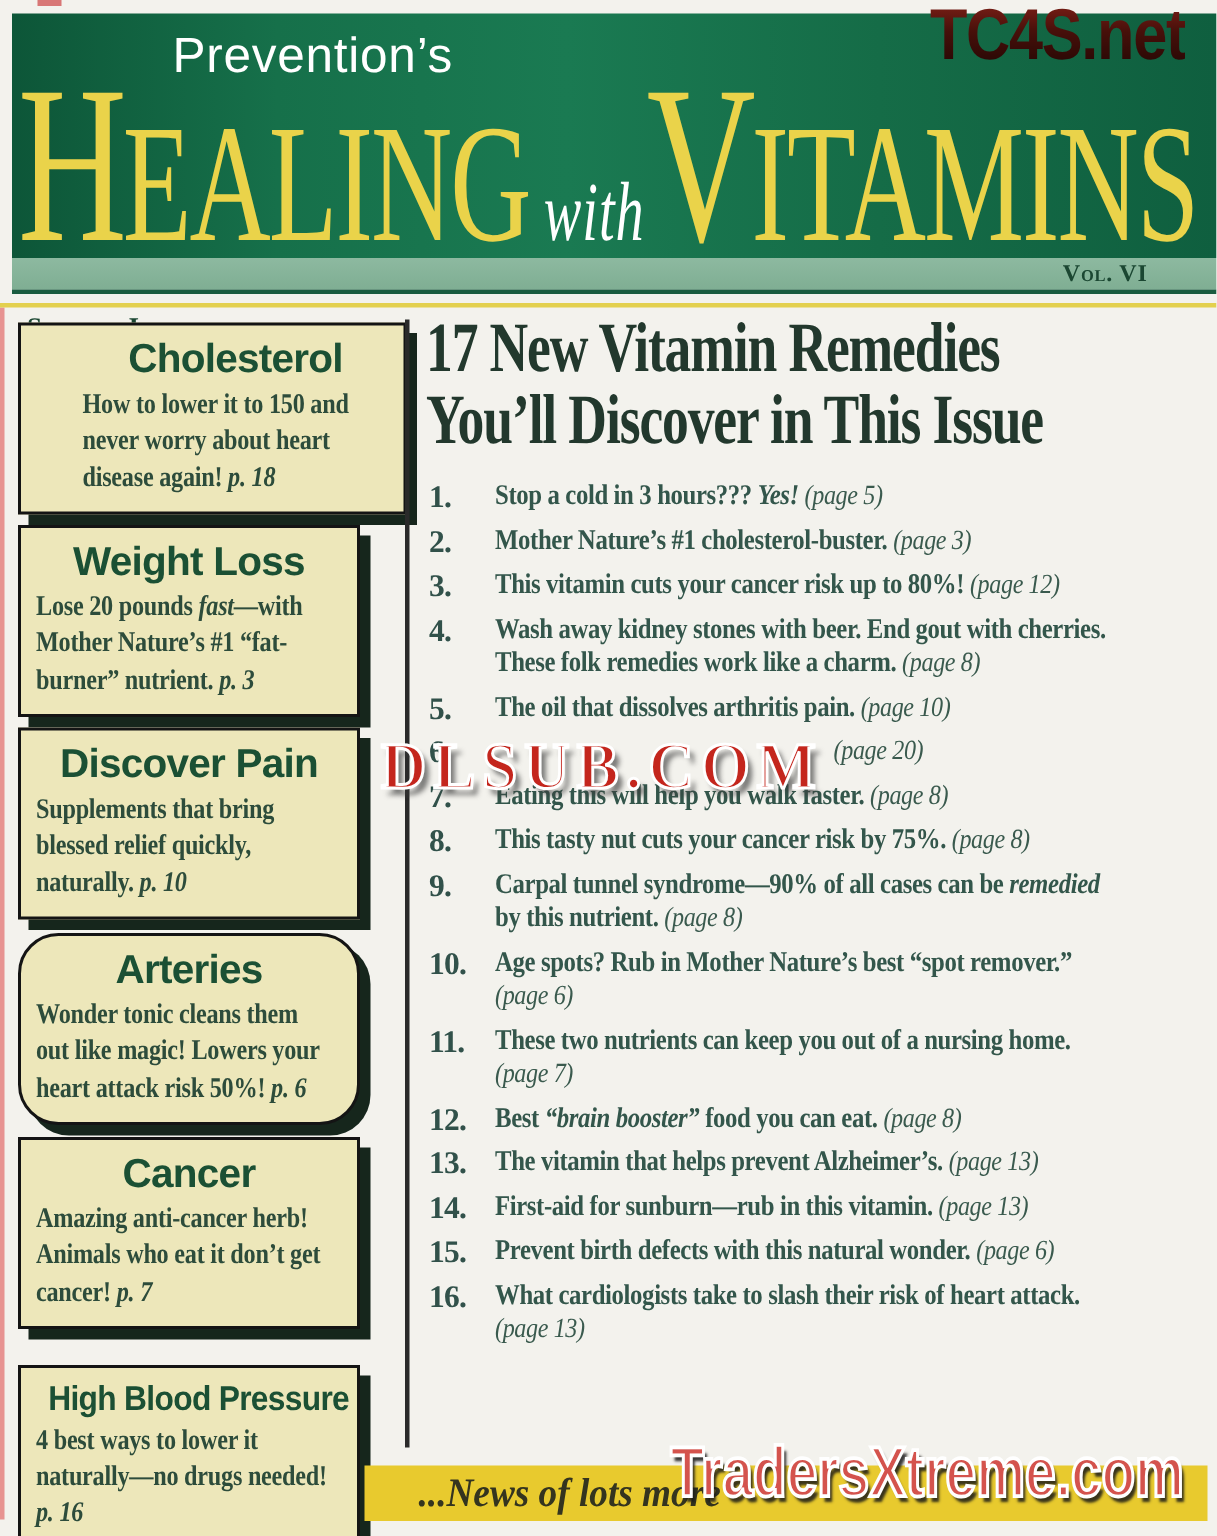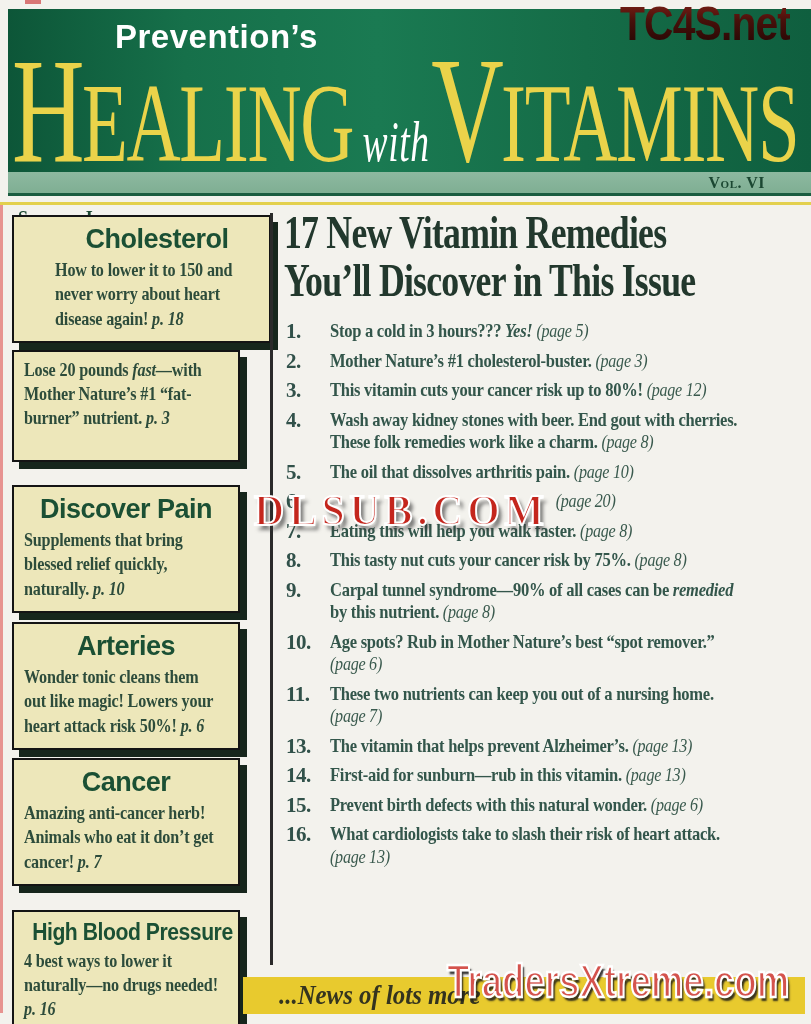--- a/index.html
+++ b/index.html
@@ -9,21 +9,21 @@
     font-family:"Liberation Serif", serif;
   }
   
   .banner{
     position:absolute;left:8px;top:9px;width:803px;height:163px;
     background:linear-gradient(90deg,#0d5638 0%,#16704a 22%,#1a7a52 46%,#156c47 72%,#0f5f3f 100%);
     overflow:visible;
   }
   .brand{
     position:absolute;left:107px;top:9px;
-    font-family:"Liberation Sans",sans-serif;font-weight:bold;
+    font-family:"Liberation Sans",sans-serif;font-weight:normal;
     font-size:33px;color:#ffffff;letter-spacing:.5px;
   }
   .headline{
     position:absolute;left:4px;top:26px;white-space:nowrap;
     transform:scaleX(.67);transform-origin:left top;line-height:1;
     color:#ead34a;
   }
   .hl-cap{font-size:150px;font-weight:normal;letter-spacing:-4px;}
   .hl-rest{font-size:112px;letter-spacing:-2px;}
   .hl-with{font-size:56px;color:#ffffff;font-style:italic;margin:0 2px 0 14px;letter-spacing:1px;}
@@ -87,21 +87,21 @@
   .box h2.small{font-size:23px;transform:scaleX(.92);transform-origin:center top;}
   .box .body{
     font-weight:bold;font-size:19px;line-height:1.27;color:#2d4c3b;
     transform:scaleX(.85);transform-origin:left top;white-space:nowrap;
     letter-spacing:-.2px;
   }
   .box .body i{font-weight:bold;}
   .b1{top:215px;min-height:92px;padding-left:41px;}
   .b2{top:350px;min-height:92px;}
   .b3{top:485px;min-height:92px;}
-  .b4{top:622px;min-height:90px;}
+  .b4{top:622px;min-height:90px;border-radius:27px;}
   .b5{top:758px;min-height:88px;}
   .b6{top:890px;min-height:88px;margin-top:20px;}
 
   
   .divider{position:absolute;left:270px;top:213px;width:3px;height:752px;background:#2a2a2a;}
   .main-title{
     position:absolute;left:284px;top:208px;
     font-weight:bold;font-size:47px;line-height:1.03;color:#22382d;
     transform:scaleX(.76);transform-origin:left top;white-space:nowrap;
     letter-spacing:-1px;
@@ -152,20 +152,21 @@
 <div class="wm wm-top">TC4S.net</div>
 <div class="wm wm-mid">DLSUB.COM</div>
 <div class="wm wm-bot">TradersXtreme.com</div>
 
 <div id="sidebar">
     <div class="box b1">
       <h2>Cholesterol</h2>
       <div class="body"><span>How to lower it to 150 and</span><br><span>never worry about heart</span><br><span>disease again! </span><i class="em">p. 18</i></div>
     </div>
     <div class="box b2">
+      <h2>Weight Loss</h2>
       <div class="body"><span>Lose 20 pounds </span><i class="em">fast</i><span>—with</span><br><span>Mother Nature’s #1 “fat-</span><br><span>burner” nutrient. </span><i class="em">p. 3</i></div>
     </div>
     <div class="box b3">
       <h2>Discover Pain</h2>
       <div class="body"><span>Supplements that bring</span><br><span>blessed relief quickly,</span><br><span>naturally. </span><i class="em">p. 10</i></div>
     </div>
     <div class="box b4">
       <h2>Arteries</h2>
       <div class="body"><span>Wonder tonic cleans them</span><br><span>out like magic! Lowers your</span><br><span>heart attack risk 50%! </span><i class="em">p. 6</i></div>
     </div>
@@ -220,20 +221,24 @@
     </div>
     <div class="row">
       <span class="num">10.</span>
       <span class="txt"><span>Age spots? Rub in Mother Nature’s best “spot remover.”</span><br><span></span> <i class="pg">(page 6)</i></span>
     </div>
     <div class="row">
       <span class="num">11.</span>
       <span class="txt"><span>These two nutrients can keep you out of a nursing home.</span><br><span></span> <i class="pg">(page 7)</i></span>
     </div>
     <div class="row">
+      <span class="num">12.</span>
+      <span class="txt"><span>Best </span><i class="em">“brain booster”</i><span> food you can eat.</span> <i class="pg">(page 8)</i></span>
+    </div>
+    <div class="row">
       <span class="num">13.</span>
       <span class="txt"><span>The vitamin that helps prevent Alzheimer’s.</span> <i class="pg">(page 13)</i></span>
     </div>
     <div class="row">
       <span class="num">14.</span>
       <span class="txt"><span>First-aid for sunburn—rub in this vitamin.</span> <i class="pg">(page 13)</i></span>
     </div>
     <div class="row">
       <span class="num">15.</span>
       <span class="txt"><span>Prevent birth defects with this natural wonder.</span> <i class="pg">(page 6)</i></span>

